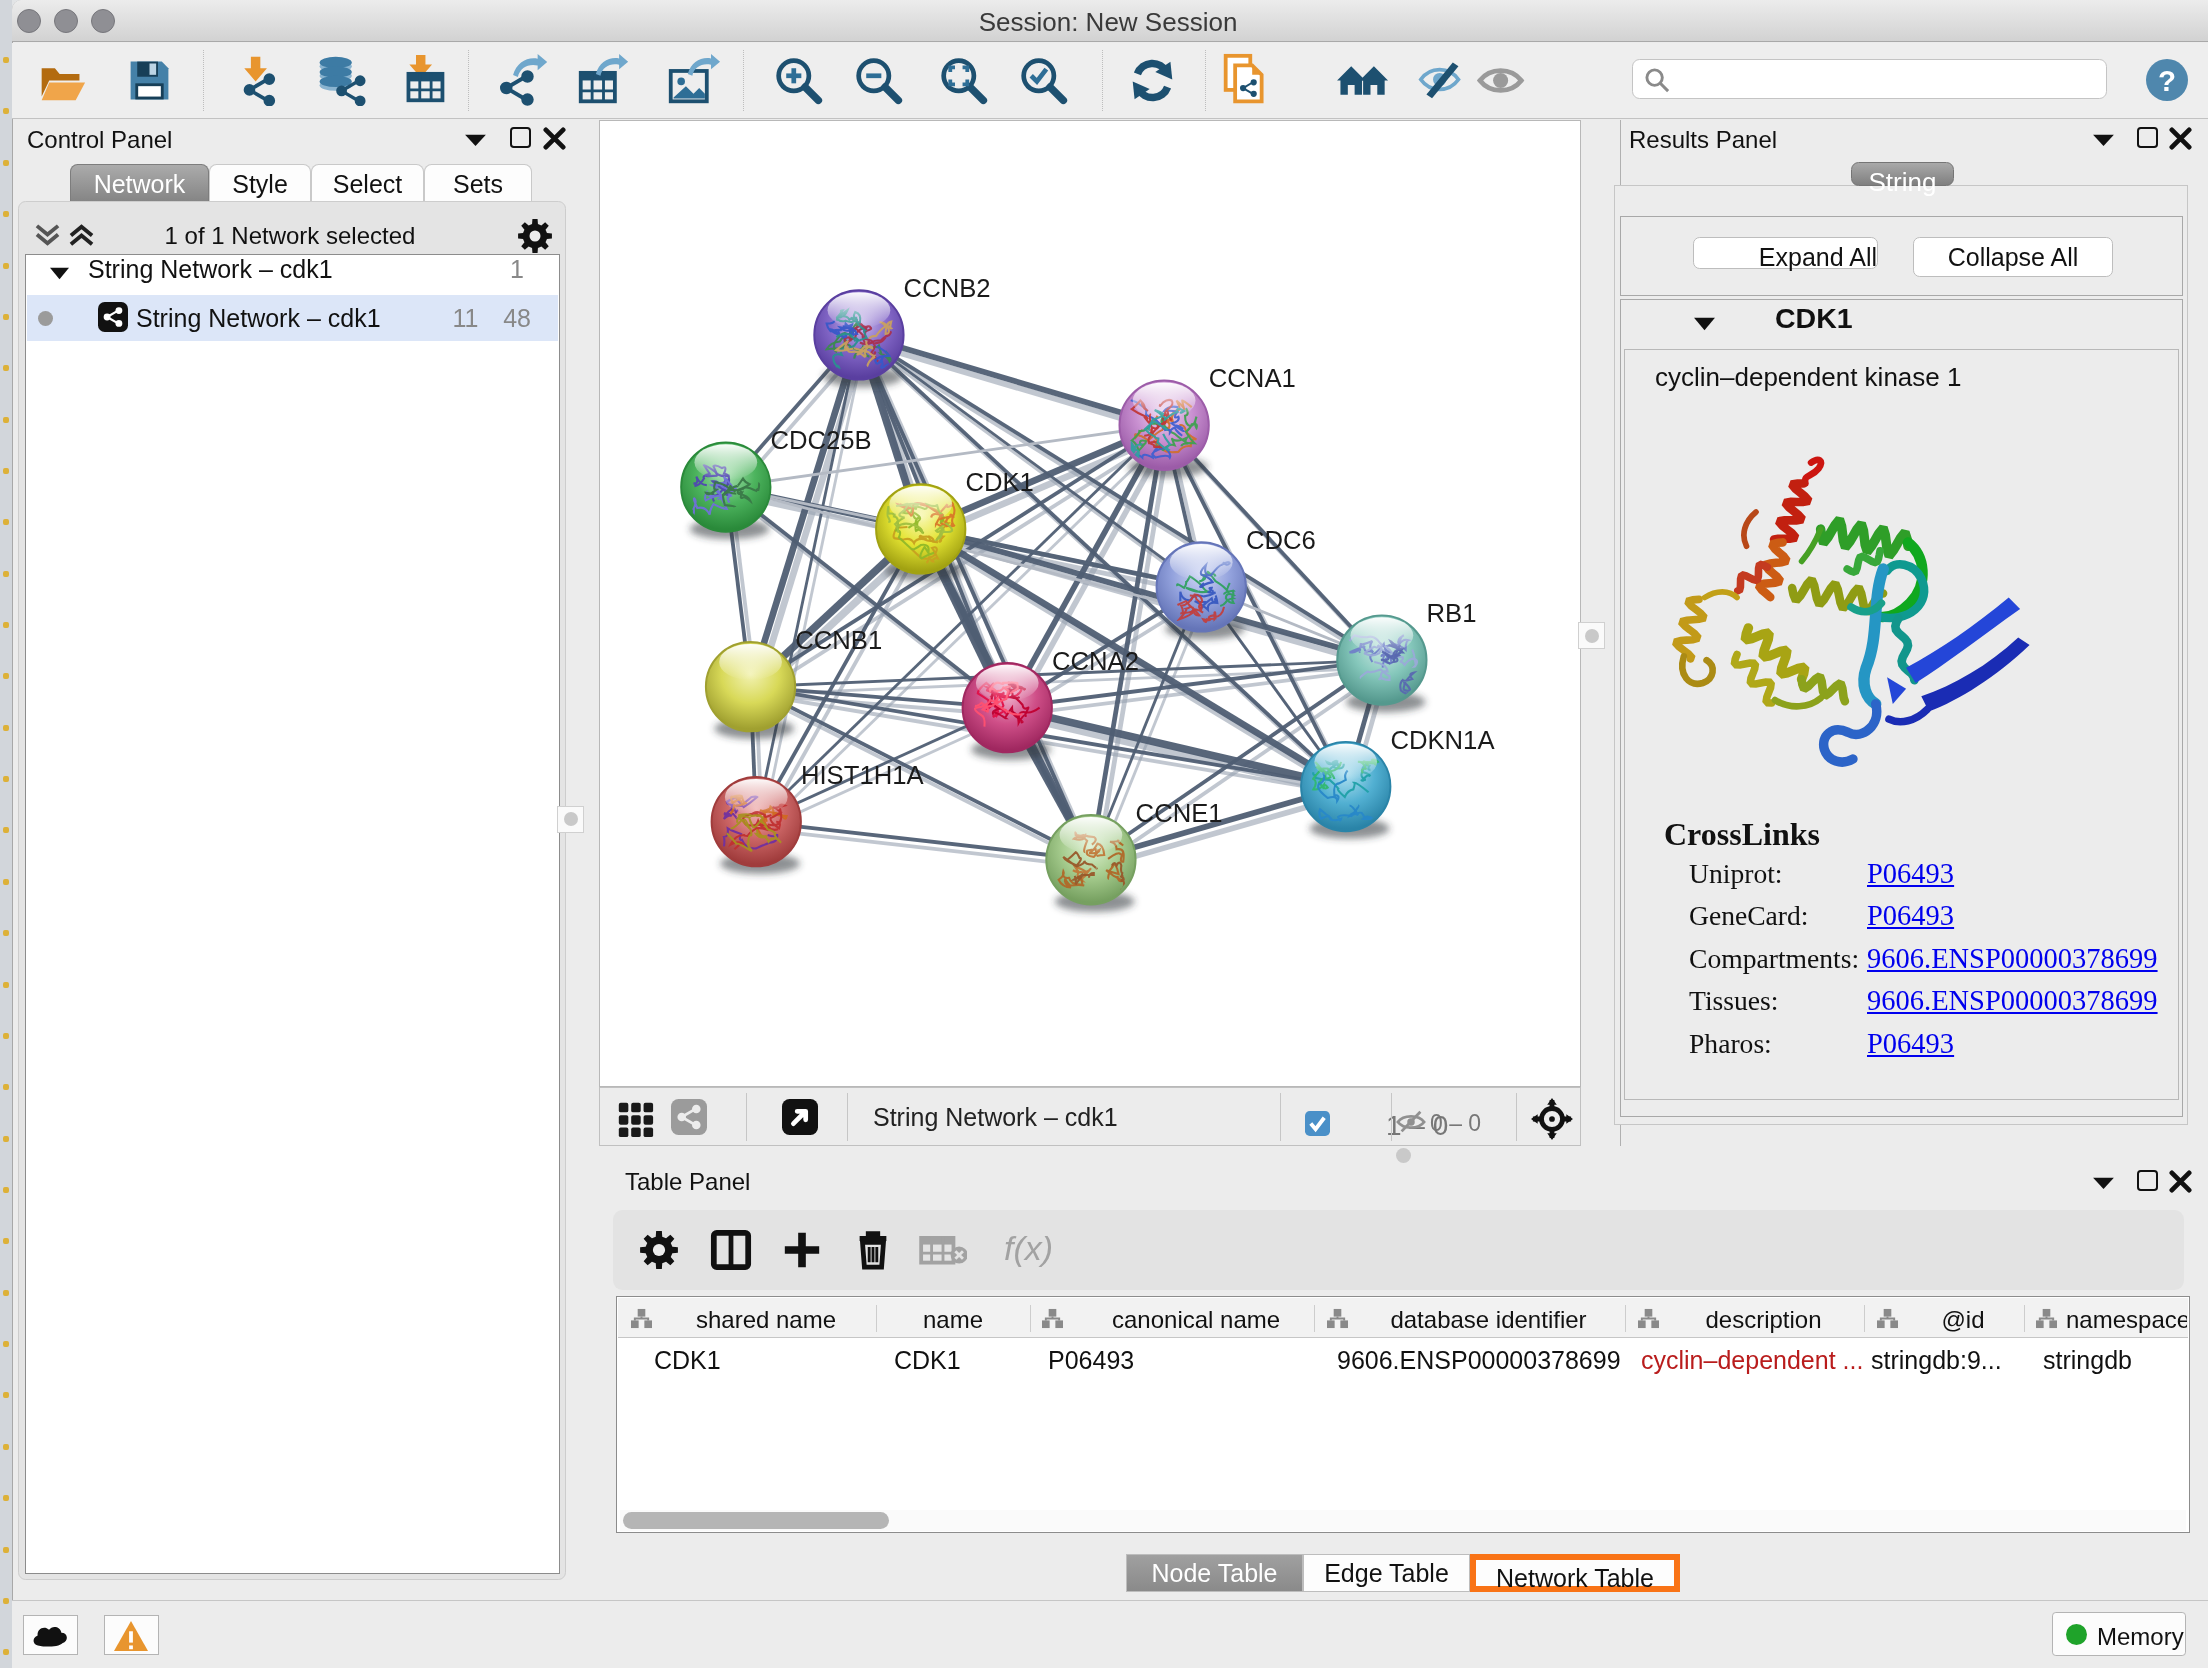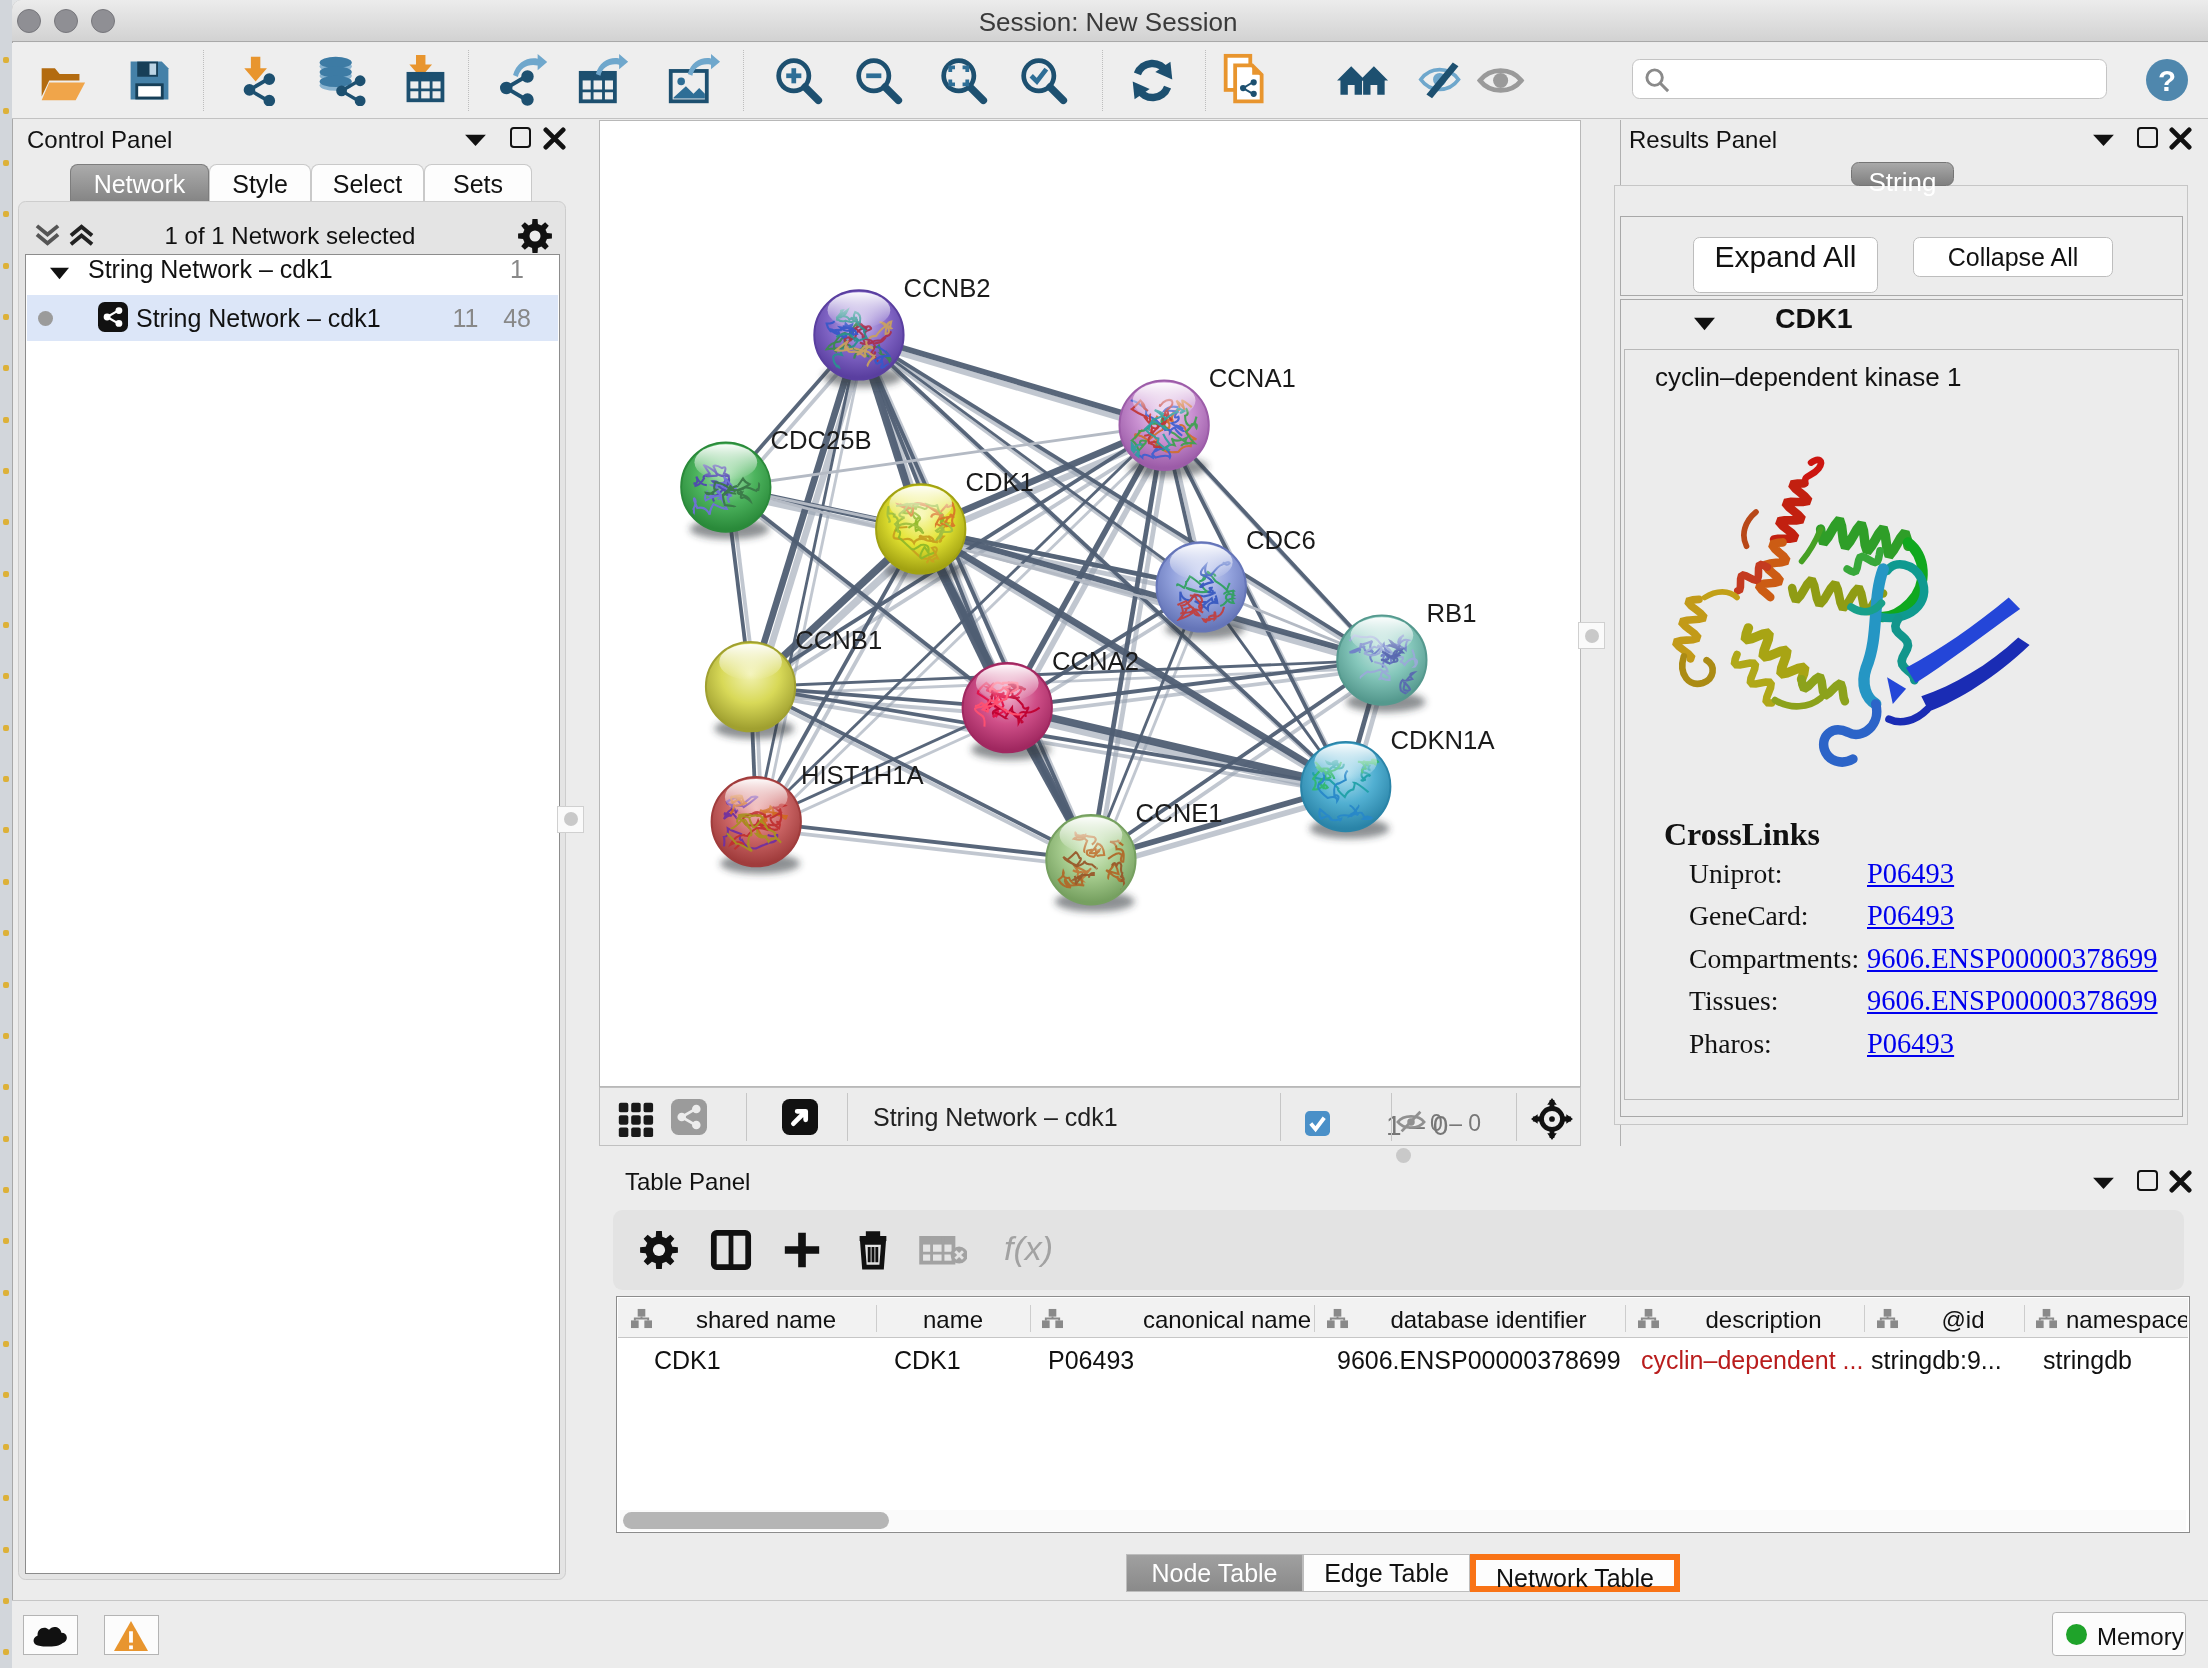--- a/index.html
+++ b/index.html
@@ -656,21 +656,21 @@
 <svg width="25" height="17" viewBox="0 0 26 18" style="position:absolute;left:2091px;top:131px">
     <path d="M2 4 L24 4 L13 16 Z" fill="#111"></path>
   </svg>
 <div class="abs" style="left:2137px;top:127px;width:21px;height:21px;border:2.9px solid #111;border-radius:3.8px"></div>
 <svg width="23" height="23" viewBox="0 0 24 24" style="position:absolute;left:2169px;top:127px">
     <path d="M3 3 L21 21 M21 3 L3 21" stroke="#111" stroke-width="5" stroke-linecap="round"></path>
   </svg>
 <div class="abs" style="left:1614px;top:185px;width:574px;height:940px;background:#ececec;border:1.9px solid #c6c6c6"></div>
 <div class="abs" style="left:1851px;top:162px;width:103px;height:24px;background:linear-gradient(#a9a9a9,#7f7f7f);border:1px solid #757575;border-radius:7.6px;color:#fff;text-align:center;font-size:26px;line-height:38px">String</div>
 <div class="abs" style="left:1620px;top:216px;width:563px;height:80px;background:#ececec;border:1.9px solid #a8a8a8"></div>
-<div class="abs" style="left:1693px;top:237px;width:185px;height:56px;background:#fff;border:1px solid #bdbdbd;border-radius:6.7px;text-align:center;font-size:30px;line-height:38px;color:#111">Expand All</div>
+<div class="abs" style="left:1693px;top:237px;width:185px;height:32px;background:#fff;border:1px solid #bdbdbd;border-radius:6.7px;text-align:right;font-size:25px;line-height:38px;color:#111">Expand All</div>
 <div class="abs" style="left:1913px;top:237px;width:200px;height:40px;background:#fff;border:1px solid #bdbdbd;border-radius:6.7px;text-align:center;font-size:25px;line-height:38px;color:#111">Collapse All</div>
 <div class="abs" style="left:1620px;top:299px;width:563px;height:818px;background:#ececec;border:1.9px solid #a8a8a8"></div>
 <svg width="25" height="19" viewBox="0 0 26 20" style="position:absolute;left:1692px;top:314px">
     <path d="M2 4 L24 4 L13 17 Z" fill="#111"></path>
   </svg>
 <div class="abs" style="left:1775px;top:302px;font-size:28.5px;font-weight:bold;color:#111">CDK1</div>
 <div class="abs" style="left:1624px;top:349px;width:555px;height:751px;background:#ececec;border:1.9px solid #b8b8b8"></div>
 <div class="abs" style="left:1655px;top:362px;font-size:26px;color:#111">cyclin–dependent kinase 1</div>
 <svg width="380" height="323" viewBox="0 0 400 340" style="position:absolute;left:1661px;top:455px">
     <path d="M158 8 C166 2 172 6 166 14 C158 24 150 20 152 30" fill="none" stroke="#cc1510" stroke-width="7" stroke-linecap="round"></path>
@@ -758,21 +758,21 @@
 <div class="abs" style="left:660px;top:1306px;width:212px;text-align:center;font-size:24px;color:#111;white-space:nowrap;overflow:hidden">shared name</div>
 <div class="abs" style="left:876px;top:1305px;width:0;height:27px;border-left:1.9px solid #cdcdcd"></div>
 <div class="abs" style="left:880px;top:1306px;width:146px;text-align:center;font-size:24px;color:#111;white-space:nowrap;overflow:hidden">name</div>
 <div class="abs" style="left:1030px;top:1305px;width:0;height:27px;border-left:1.9px solid #cdcdcd"></div>
 <svg width="23" height="21" viewBox="0 0 24 22" style="position:absolute;left:1041px;top:1308px">
     <rect x="8" y="1" width="8" height="8" fill="#8a8a8a"></rect>
     <rect x="1" y="13" width="8" height="8" fill="#8a8a8a"></rect>
     <rect x="15" y="13" width="8" height="8" fill="#8a8a8a"></rect>
     <path d="M12 9 L12 11 M5 13 L5 11 L19 11 L19 13" fill="none" stroke="#8a8a8a" stroke-width="2"></path>
   </svg>
-<div class="abs" style="left:1072px;top:1306px;width:239px;text-align:right;font-size:24px;color:#111;white-space:nowrap;overflow:hidden">canonical name</div>
+<div class="abs" style="left:1112px;top:1306px;width:239px;text-align:left;font-size:24px;color:#111;white-space:nowrap;overflow:hidden">canonical name</div>
 <div class="abs" style="left:1314px;top:1305px;width:0;height:27px;border-left:1.9px solid #cdcdcd"></div>
 <svg width="23" height="21" viewBox="0 0 24 22" style="position:absolute;left:1326px;top:1308px">
     <rect x="8" y="1" width="8" height="8" fill="#8a8a8a"></rect>
     <rect x="1" y="13" width="8" height="8" fill="#8a8a8a"></rect>
     <rect x="15" y="13" width="8" height="8" fill="#8a8a8a"></rect>
     <path d="M12 9 L12 11 M5 13 L5 11 L19 11 L19 13" fill="none" stroke="#8a8a8a" stroke-width="2"></path>
   </svg>
 <div class="abs" style="left:1356px;top:1306px;width:265px;text-align:center;font-size:24px;color:#111;white-space:nowrap;overflow:hidden">database identifier</div>
 <div class="abs" style="left:1625px;top:1305px;width:0;height:27px;border-left:1.9px solid #cdcdcd"></div>
 <svg width="23" height="21" viewBox="0 0 24 22" style="position:absolute;left:1637px;top:1308px">

